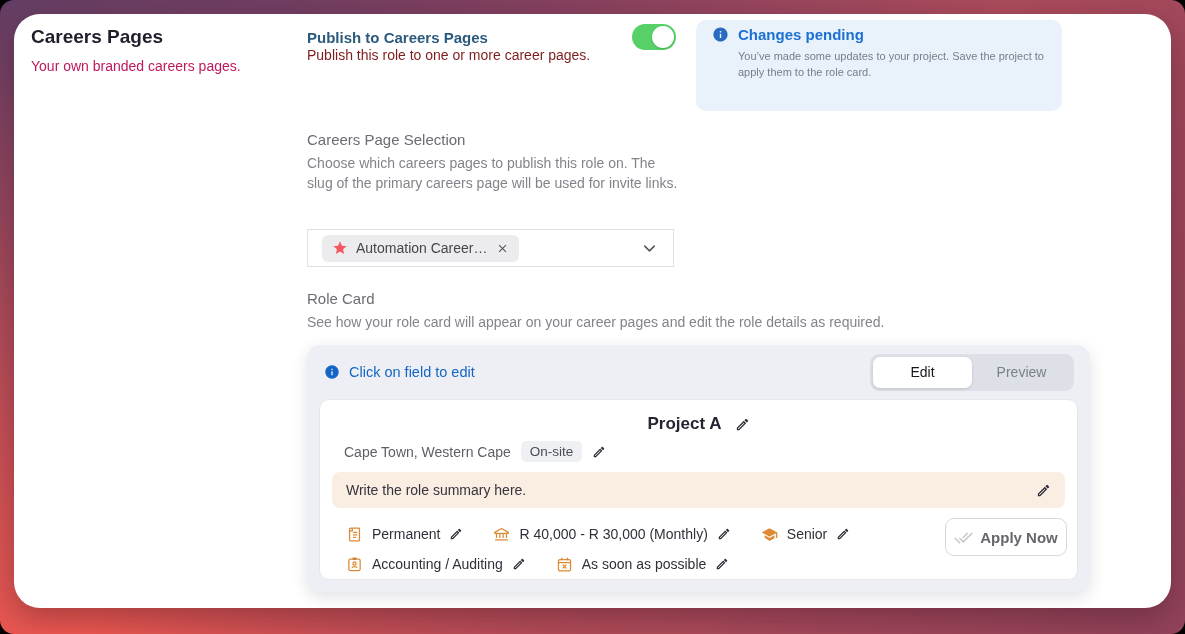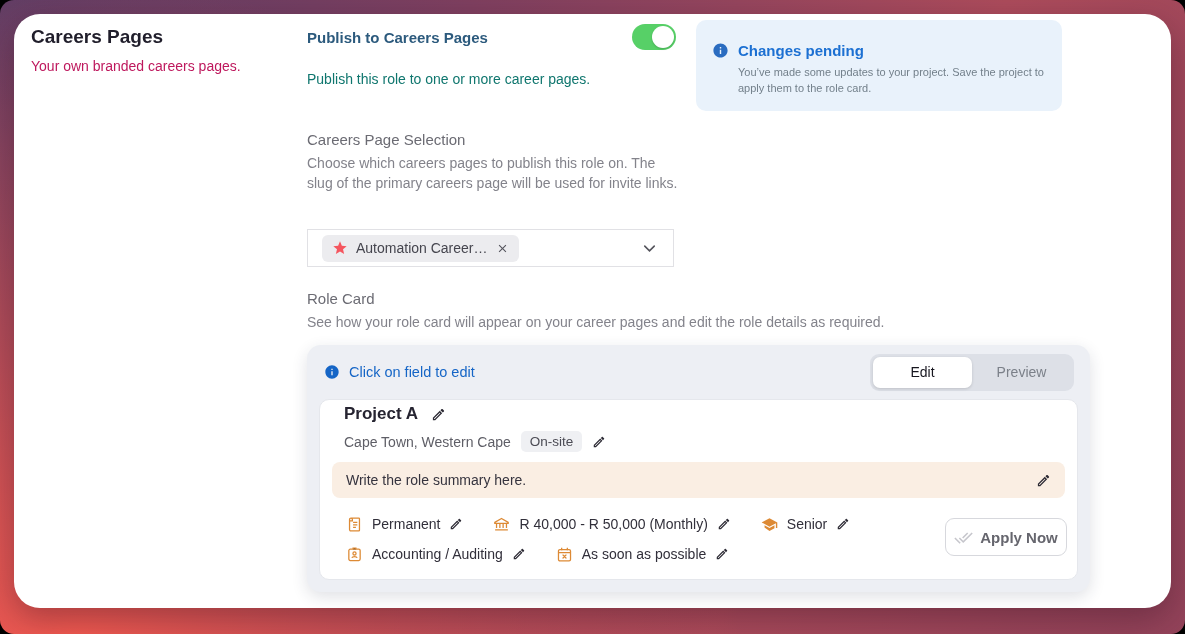--- a/index.html
+++ b/index.html
@@ -17,26 +17,26 @@
     background:#fff; border-radius:26px;
     box-shadow:0 12px 34px rgba(50,15,35,.38);
   }
 
   
   .page-title { position:absolute; left:17px; top:12px; font-size:19px; font-weight:700; color:#201e2b; }
   .page-subtitle { position:absolute; left:17px; top:44px; font-size:14px; color:#be185d; }
 
   
   .publish-label { position:absolute; left:293px; top:15px; font-size:15px; font-weight:700; color:#2c5a7d; }
-  .publish-desc  { position:absolute; left:293px; top:57px; font-size:14px; color:#0f766e; }
+  .publish-desc  { position:absolute; left:293px; top:33px; font-size:14px; color:#7f1d1d; }
   .toggle { position:absolute; left:618px; top:10px; width:44px; height:26px; border-radius:13px; background:#57d067; cursor:pointer; }
   .toggle .knob { position:absolute; right:2px; top:2px; width:22px; height:22px; border-radius:50%; background:#fff; box-shadow:0 1px 2px rgba(0,0,0,.18); }
 
   
-  .banner { position:absolute; left:682px; top:6px; width:366px; height:91px; background:#e9f2fb; border-radius:10px; padding:22px 16px; }
+  .banner { position:absolute; left:682px; top:6px; width:366px; height:91px; background:#e9f2fb; border-radius:10px; padding:6px 16px; }
   .banner-head { display:flex; align-items:center; gap:9px; }
   .banner-title { font-size:15px; font-weight:600; color:#1c70d2; }
   .banner-body { margin:6px 0 0 26px; font-size:11px; line-height:1.45; color:#73808b; }
   .info-blue { color:#2a6cc0; width:17px; height:17px; flex:0 0 auto; }
 
   
   .section-label { position:absolute; font-size:15px; font-weight:500; color:#6b6b73; }
   .section-desc  { position:absolute; font-size:14px; line-height:1.45; color:#83838b; }
   .sel-label { left:293px; top:117px; }
   .sel-desc  { left:293px; top:139px; width:375px; }
@@ -53,21 +53,21 @@
   
   .role-card { position:absolute; left:293px; top:331px; width:783px; height:247px; background:#edeff4; border-radius:14px; box-shadow:0 5px 16px rgba(35,45,70,.14); }
   .rc-header { height:54px; display:flex; align-items:center; justify-content:space-between; padding:0 16px 0 17px; }
   .rc-hint { display:flex; align-items:center; gap:9px; font-size:14.5px; font-weight:500; color:#1565c6; }
   .rc-hint .info-blue { color:#1565c6; width:16px; height:16px; }
   .segmented { display:flex; background:#dde0e7; border-radius:9px; padding:3px; }
   .seg { width:99px; height:31px; display:flex; align-items:center; justify-content:center; font-size:14px; border-radius:7px; cursor:pointer; color:#7b8089; }
   .seg.active { background:#fff; color:#17161f; font-weight:500; box-shadow:0 1px 3px rgba(0,0,0,.14); }
 
   .inner-card { position:relative; margin:0 12px; height:181px; background:#fff; border:1px solid #e5e7ec; border-radius:10px; }
-  .title-row { display:flex; align-items:center; gap:13px; padding:4px 24px 0; }
+  .title-row { display:flex; align-items:center; gap:13px; padding:14px 24px 0;justify-content:center; }
   .project-title { font-size:17px; font-weight:700; color:#262431; }
   .pencil { width:15px; height:15px; color:#2b2933; cursor:pointer; flex:0 0 auto; }
   .pencil.sm { width:14px; height:14px; }
 
   .loc-row { display:flex; align-items:center; gap:10px; padding:7px 24px 0; }
   .loc-text { font-size:14px; color:#5e5e66; }
   .loc-chip { background:#eff0f3; border-radius:5px; padding:3px 9px; font-size:13.5px; color:#4b4b54; }
 
   .summary-row { margin:10px 12px 0; height:36px; background:#faeee3; border-radius:8px; display:flex; align-items:center; justify-content:space-between; padding:0 14px; cursor:pointer; }
   .summary-text { font-size:14px; color:#35333e; }
@@ -174,21 +174,21 @@
               <span>Permanent</span>
               <svg class="pencil sm" viewBox="0 0 24 24">
                   <path fill="currentColor" d="M14.06 9.02l.92.92L5.92 19H5v-.92l9.06-9.06m3.6-6.02c-.25 0-.51.1-.7.29l-1.83 1.83 3.75 3.75 1.83-1.83c.39-.39.39-1.02 0-1.41l-2.34-2.34c-.2-.2-.45-.29-.71-.29zm-3.6 3.19L3 17.25V21h3.75L17.81 9.94l-3.75-3.75z"></path>
                 </svg>
             </div>
             <div class="field">
               <svg class="o-icon" viewBox="0 0 24 24">
                   <path fill="none" stroke="currentColor" stroke-width="1.8" stroke-linejoin="round" d="M2.5 9L12 3.5 21.5 9v1.5h-19V9z"></path>
                   <path stroke="currentColor" stroke-width="1.8" d="M5 11v6M9.7 11v6M14.3 11v6M19 11v6M3 19.5h18"></path>
                 </svg>
-              <span>R 40,000 - R 50,000 (Monthly)</span>
+              <span>R 40,000 - R 30,000 (Monthly)</span>
               <svg class="pencil sm" viewBox="0 0 24 24">
                   <path fill="currentColor" d="M14.06 9.02l.92.92L5.92 19H5v-.92l9.06-9.06m3.6-6.02c-.25 0-.51.1-.7.29l-1.83 1.83 3.75 3.75 1.83-1.83c.39-.39.39-1.02 0-1.41l-2.34-2.34c-.2-.2-.45-.29-.71-.29zm-3.6 3.19L3 17.25V21h3.75L17.81 9.94l-3.75-3.75z"></path>
                 </svg>
             </div>
             <div class="field">
               <svg class="o-icon" viewBox="0 0 24 24">
                   <path fill="currentColor" d="M12 3L1 9l11 6 9-4.91V17h2V9L12 3zm-7 9.18v4L12 21l7-3.82v-4L12 17l-7-3.82z"></path>
                 </svg>
               <span>Senior</span>
               <svg class="pencil sm" viewBox="0 0 24 24">

